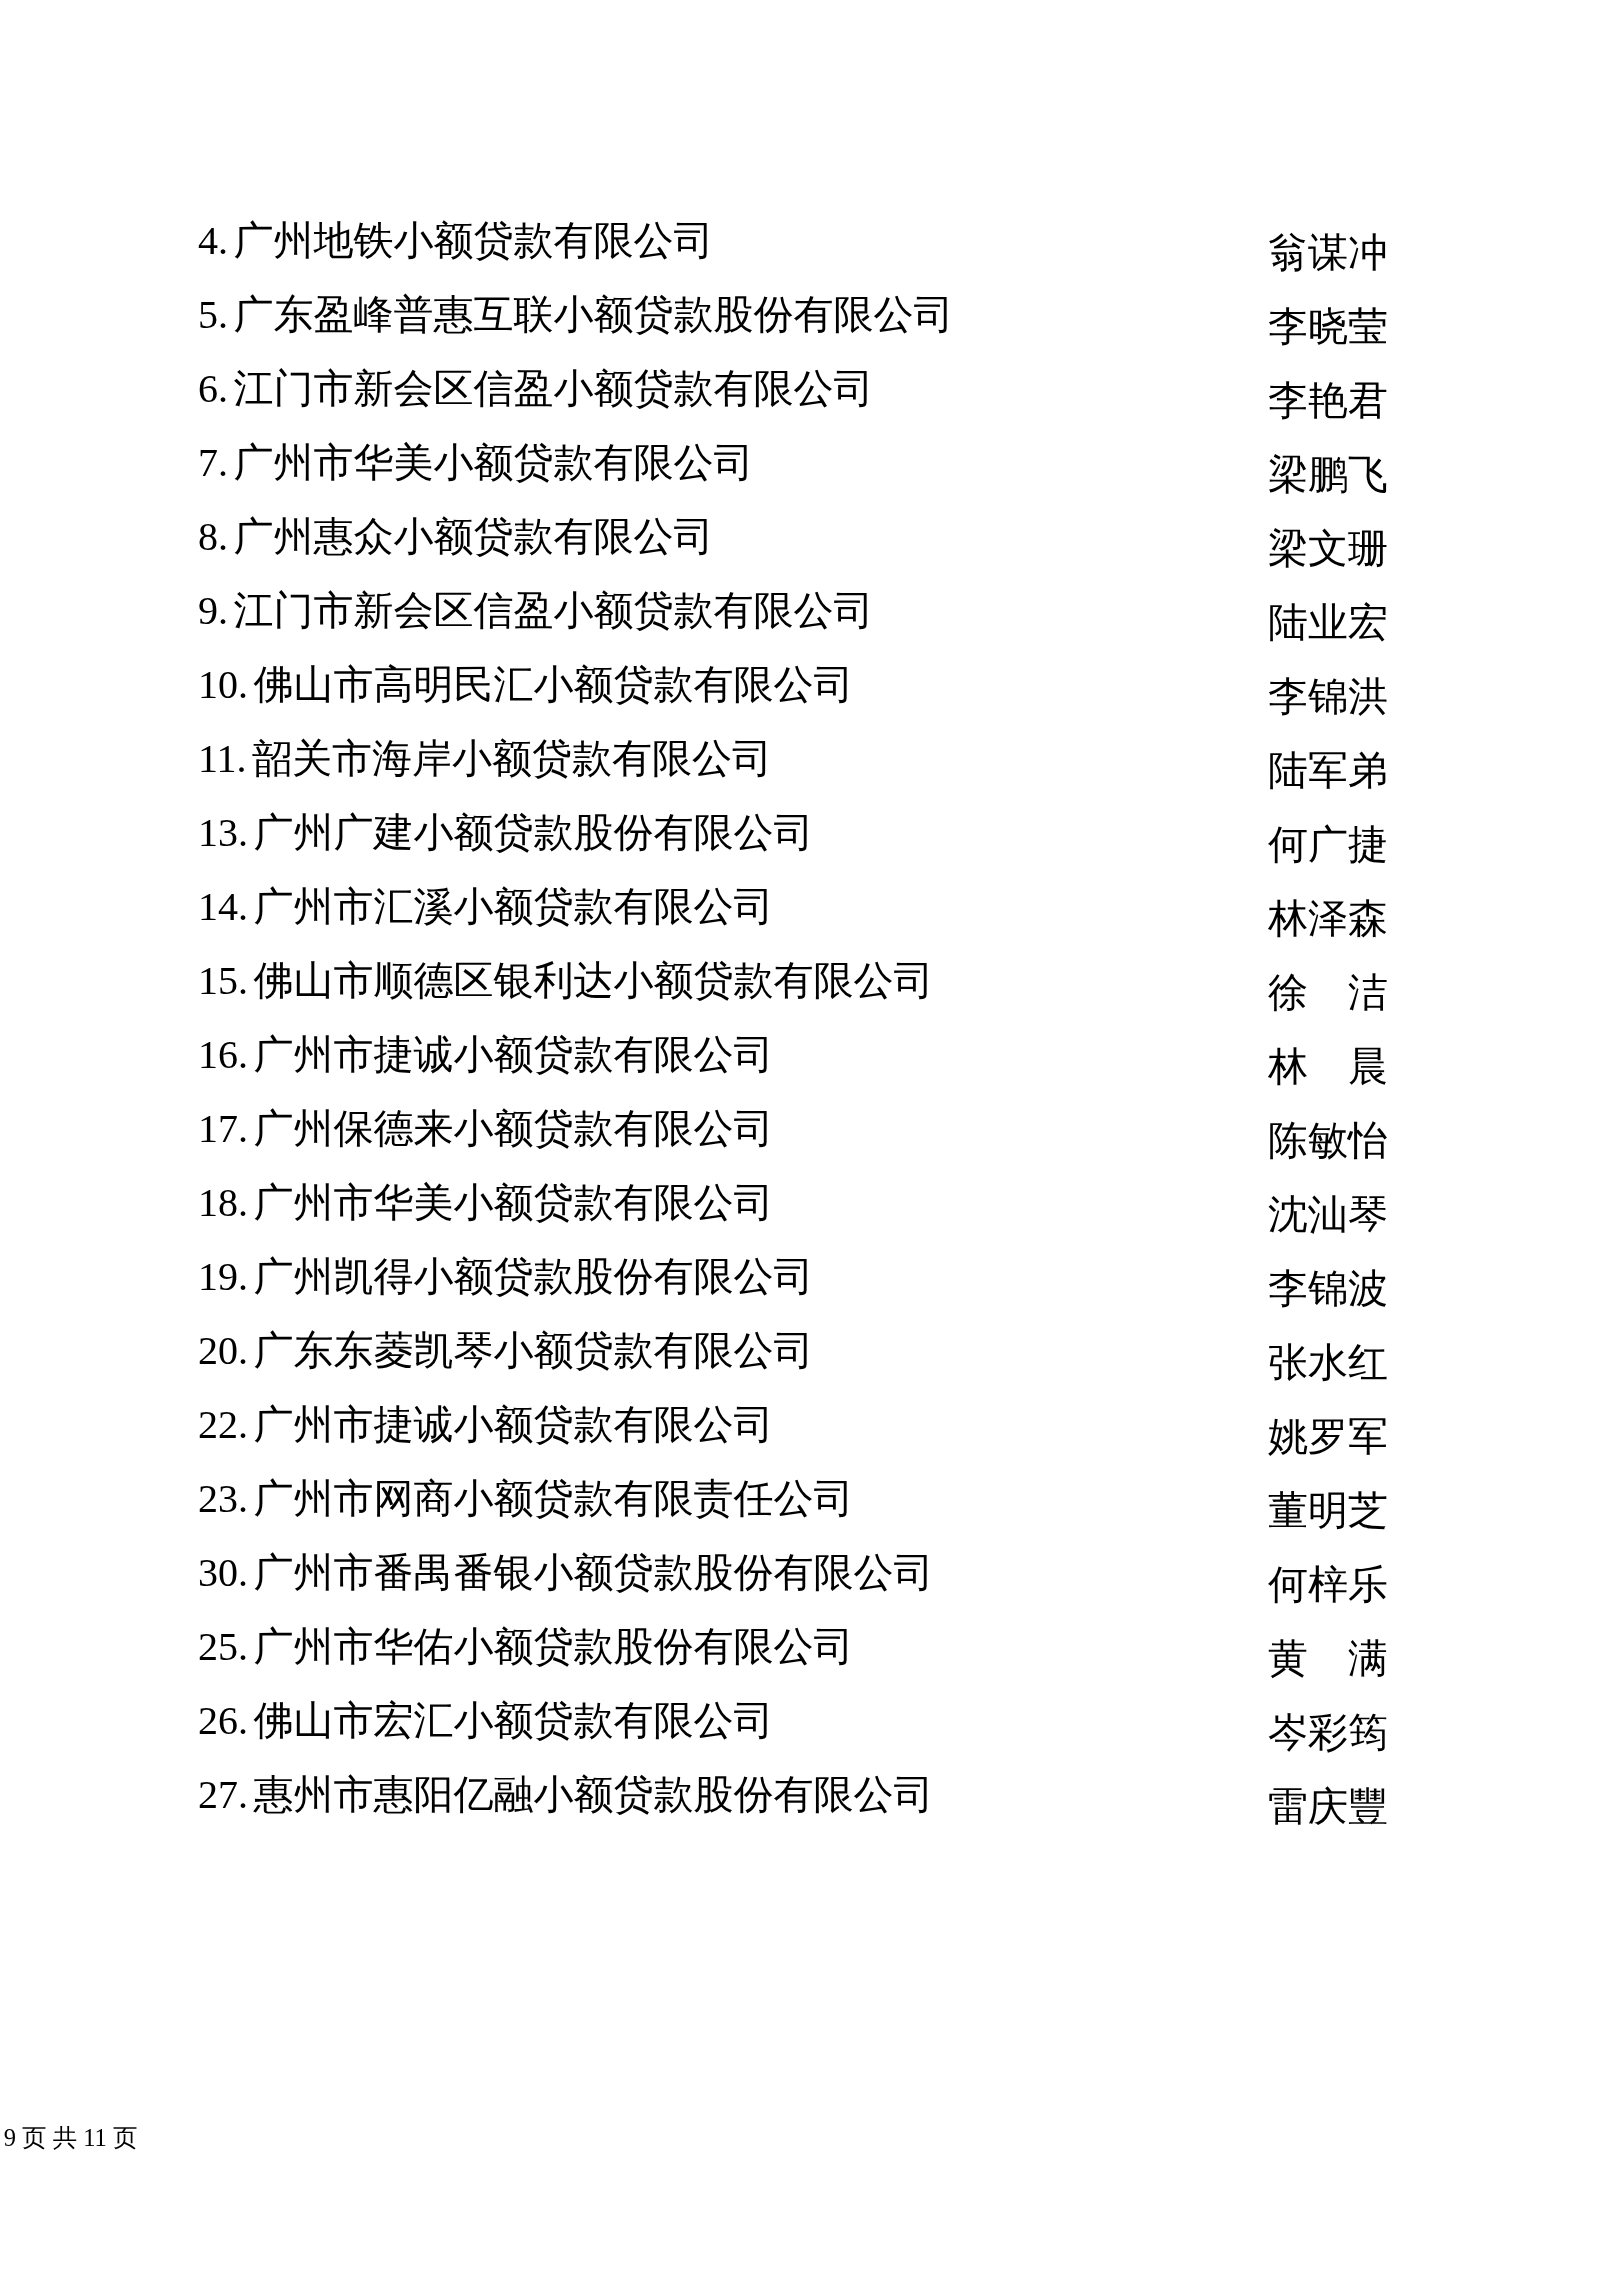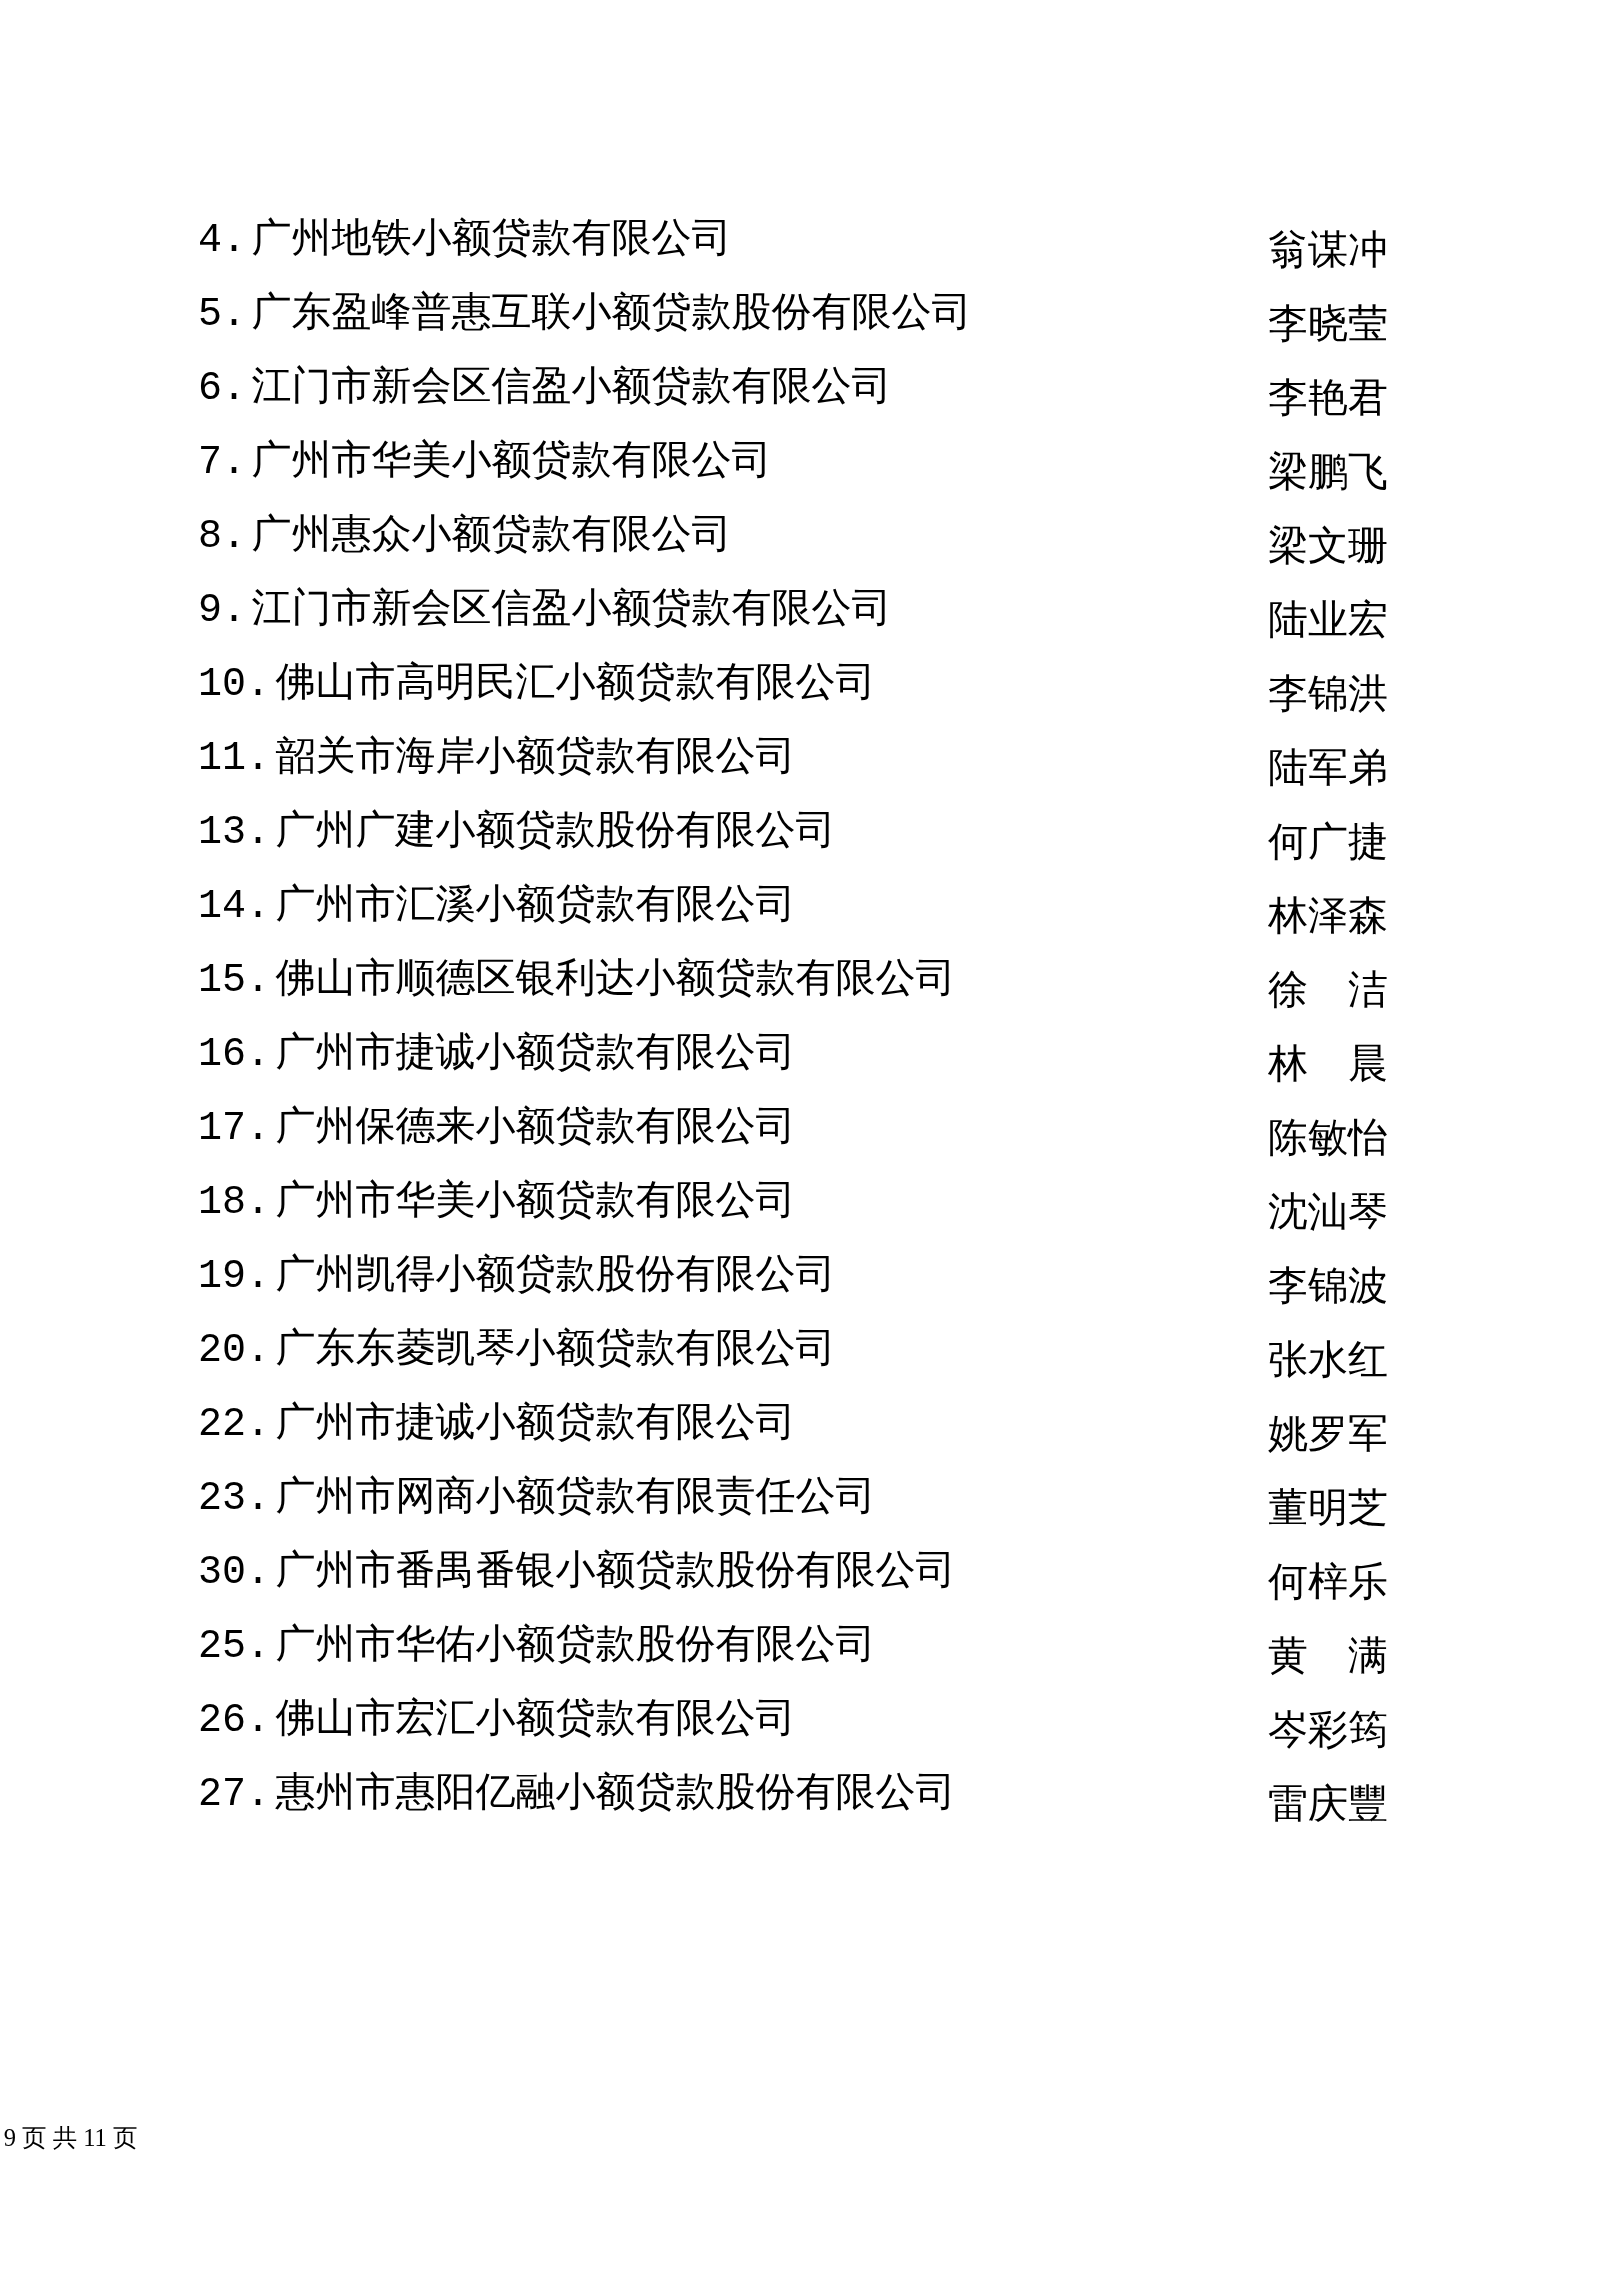--- a/index.html
+++ b/index.html
@@ -28,21 +28,20 @@
     top: 204px;
     left: 0;
     width: 1623px;
   }
   .row {
     position: relative;
     height: 74px;
     line-height: 74px;
     font-size: 40px;
     white-space: nowrap;
-    font-family: Liberation Mono, monospace;
   }
   .entry {
     position: absolute;
     left: 198px;
     top: 0;
     letter-spacing: 0;
   }
   .num {
     display: inline-block;
   }

